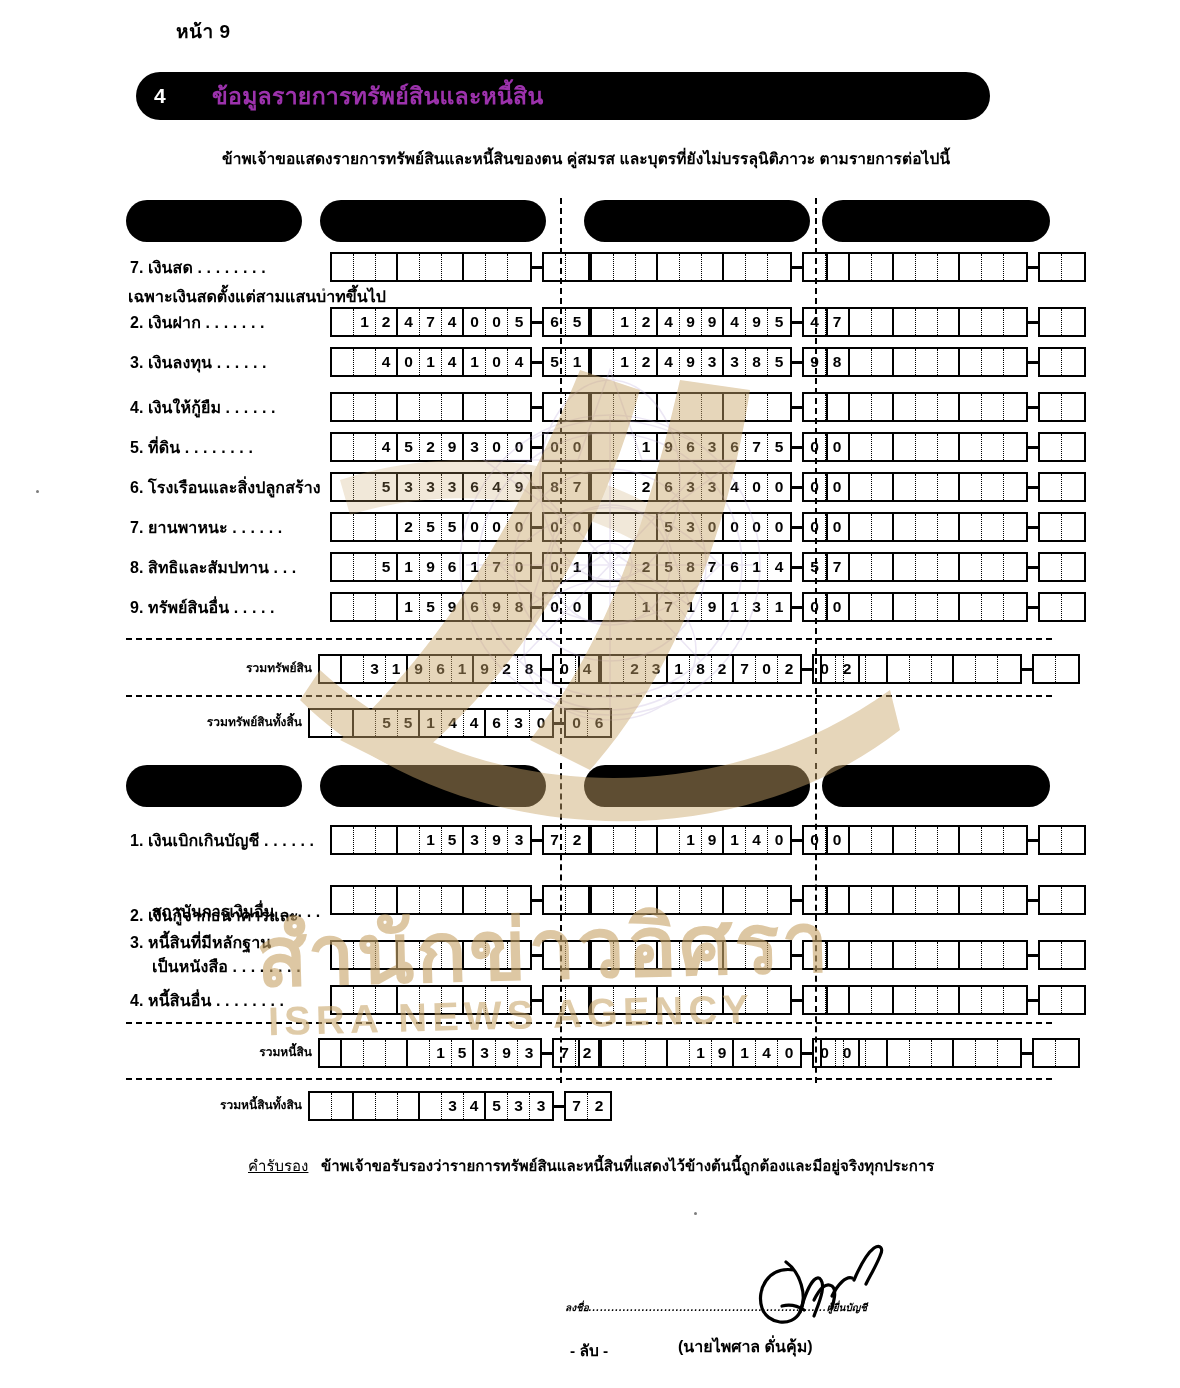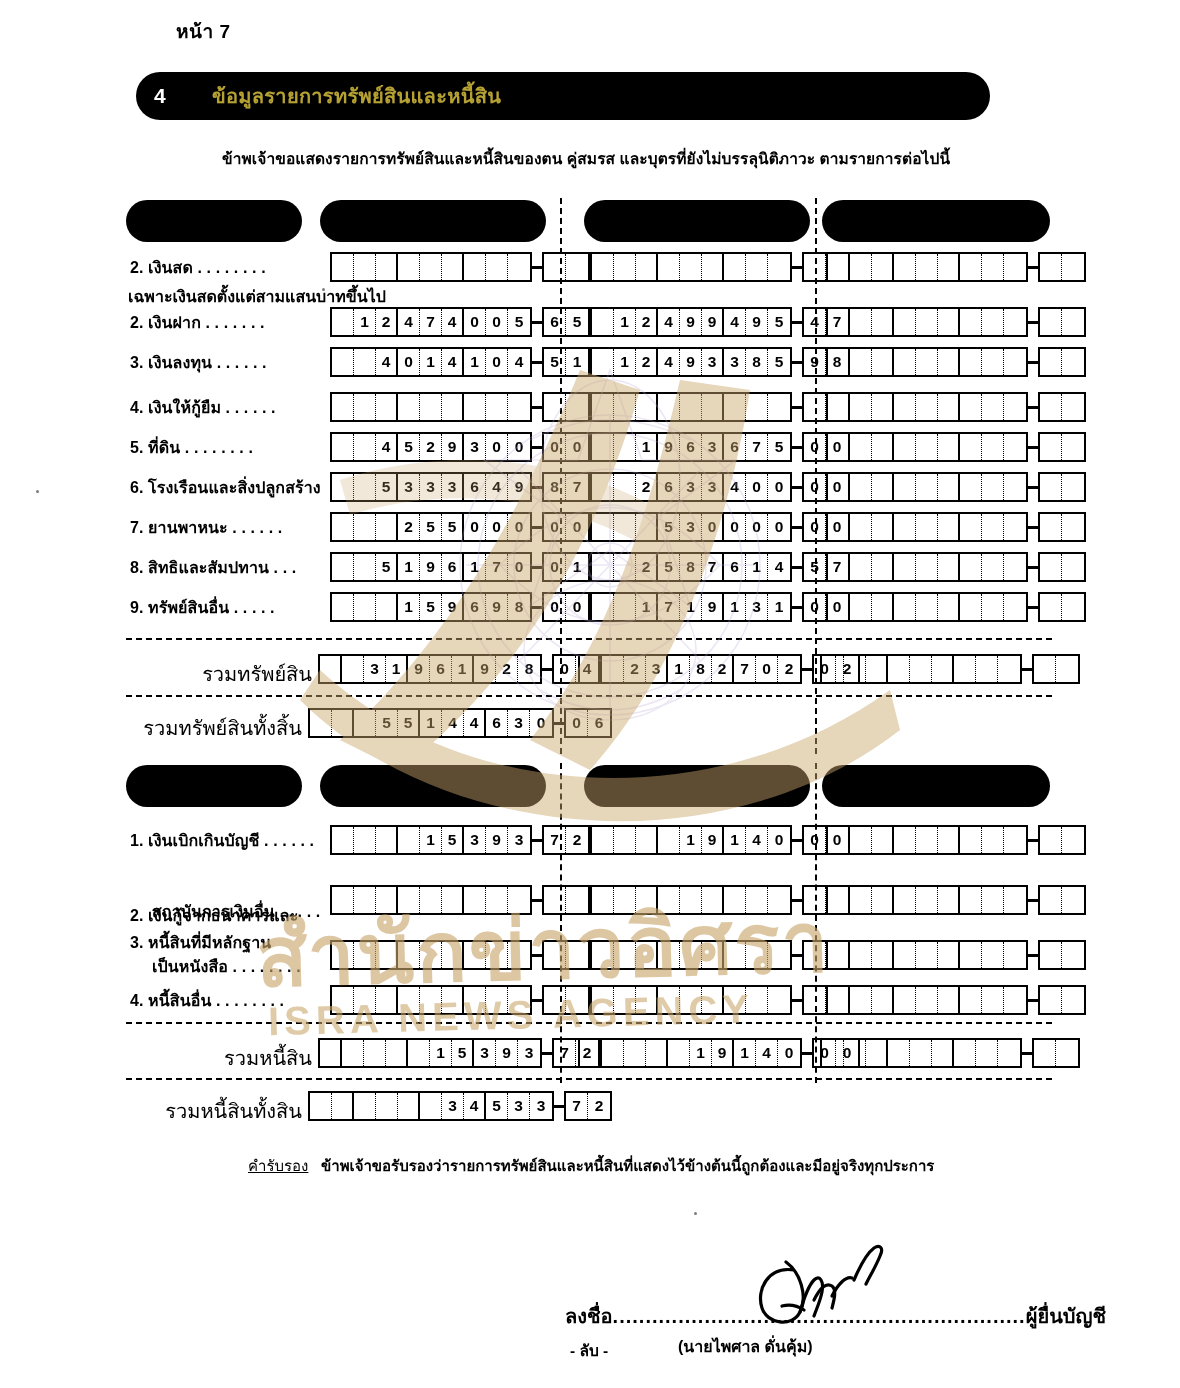--- a/index.html
+++ b/index.html
@@ -17,21 +17,21 @@
   .title-bar{
     position:absolute;left:136px;top:72px;width:854px;height:48px;
     background:#000;border-radius:26px;
   }
   .title-bar .num{
     position:absolute;left:18px;top:50%;transform:translateY(-50%);
     color:#fff;font-size:21px;font-weight:700;
   }
   .title-bar .ttl{
     position:absolute;left:76px;top:50%;transform:translateY(-50%);
-    color:#fde047;font-size:20px;font-weight:700;letter-spacing:.3px;
+    color:#d946ef;font-size:23px;font-weight:700;letter-spacing:.3px;
     opacity:.72;filter:blur(.45px);white-space:nowrap;
   }
 
   .intro{
     position:absolute;left:222px;top:146px;font-size:15.5px;font-weight:600;
     letter-spacing:.1px;white-space:nowrap;
   }
 
   
   .redact{position:absolute;background:#000;border-radius:22px;height:42px;}
@@ -57,21 +57,21 @@
   .h2{left:126px;top:695px;width:926px;}
   .h3{left:126px;top:1022px;width:926px;}
   .h4{left:126px;top:1078px;width:926px;}
 
   
   .lbl{
     position:absolute;font-size:16px;font-weight:700;white-space:nowrap;
     letter-spacing:.1px;
   }
   .sublbl{position:absolute;font-size:16px;font-weight:700;white-space:nowrap;}
-  .lbl-r{position:absolute;font-size:20px;font-weight:400;white-space:nowrap;text-align:center;}
+  .lbl-r{position:absolute;font-size:12px;font-weight:700;white-space:nowrap;text-align:center;}
 
   
   .amt{position:absolute;display:flex;align-items:center;height:30px;}
   .intbox{display:flex;border:2px solid #000;height:30px;box-sizing:border-box;background:transparent;}
   .amt .link{position:relative;width:10px;height:30px;}
   .amt .link::after{
     content:"";position:absolute;left:0;top:50%;margin-top:-1.5px;
     width:10px;height:3px;background:#000;
   }
   .cell{
@@ -80,21 +80,21 @@
     display:flex;align-items:center;justify-content:center;
     font-size:15.5px;font-weight:700;line-height:1;
   }
   .cell.solid{border-right:2px solid #000;}
   .cell.last{border-right:none;}
 
   
   .cert{position:absolute;left:248px;top:1154px;font-size:15px;font-weight:600;white-space:nowrap;}
   .cert .u{text-decoration:underline;font-weight:400;}
 
-  .sign-line{position:absolute;left:565px;top:1300px;font-size:20px;font-weight:700;white-space:nowrap;}
+  .sign-line{position:absolute;left:565px;top:1300px;font-size:10px;font-weight:700;white-space:nowrap;font-style:italic;}
   .sign-dots{letter-spacing:1px;}
   .secret{position:absolute;left:570px;top:1338px;font-size:15.5px;font-weight:700;}
   .signer{position:absolute;left:678px;top:1334px;font-size:16px;font-weight:700;white-space:nowrap;}
   .sig-svg{position:absolute;left:742px;top:1240px;}
 
   
   .wm{position:absolute;pointer-events:none;}
   .wm-seal{left:380px;top:330px;width:460px;height:470px;opacity:.30;}
   .wm-ribbon{left:280px;top:370px;width:640px;height:470px;opacity:.55;}
   .wm-text{
@@ -107,21 +107,21 @@
     font-size:40px;font-weight:700;color:#c9a66b;opacity:.58;
     letter-spacing:5px;white-space:nowrap;transform:rotate(-1.5deg);
   }
   .speck{position:absolute;width:3px;height:3px;background:#111;border-radius:50%;opacity:.55;}
 </style>
 </head>
 <body>
 
 <div class="page">
 
-  <div class="page-num">หน้า 7</div>
+  <div class="page-num">หน้า 9</div>
 
   <div class="title-bar">
     <span class="num">4</span>
     <span class="ttl">ข้อมูลรายการทรัพย์สินและหนี้สิน</span>
   </div>
 
   <div class="intro">ข้าพเจ้าขอแสดงรายการทรัพย์สินและหนี้สินของตน  คู่สมรส  และบุตรที่ยังไม่บรรลุนิติภาวะ  ตามรายการต่อไปนี้</div>
 
   <div class="redact r1"></div>
   <div class="redact r2"></div>
@@ -137,21 +137,21 @@
   <div class="vsep vs2"></div>
   <div class="vsep vs3"></div>
   <div class="vsep vs4"></div>
 
   <div class="hsep h1"></div>
   <div class="hsep h2"></div>
   <div class="hsep h3"></div>
   <div class="hsep h4"></div>
 
   <div id="rows-host">
-      <div class="lbl" style="left: 130px; top: 255px;">2. เงินสด . . . . . . . .</div>
+      <div class="lbl" style="left: 130px; top: 255px;">7. เงินสด . . . . . . . .</div>
       <div class="sublbl" style="left: 128px; top: 284px;">เฉพาะเงินสดตั้งแต่สามแสนบาทขึ้นไป</div>
       <div class="amt" style="left: 330px; top: 252px;">
         <div class="intbox">
           <div class="cell"></div>
           <div class="cell"></div>
           <div class="cell solid"></div>
           <div class="cell"></div>
           <div class="cell"></div>
           <div class="cell solid"></div>
           <div class="cell"></div>

